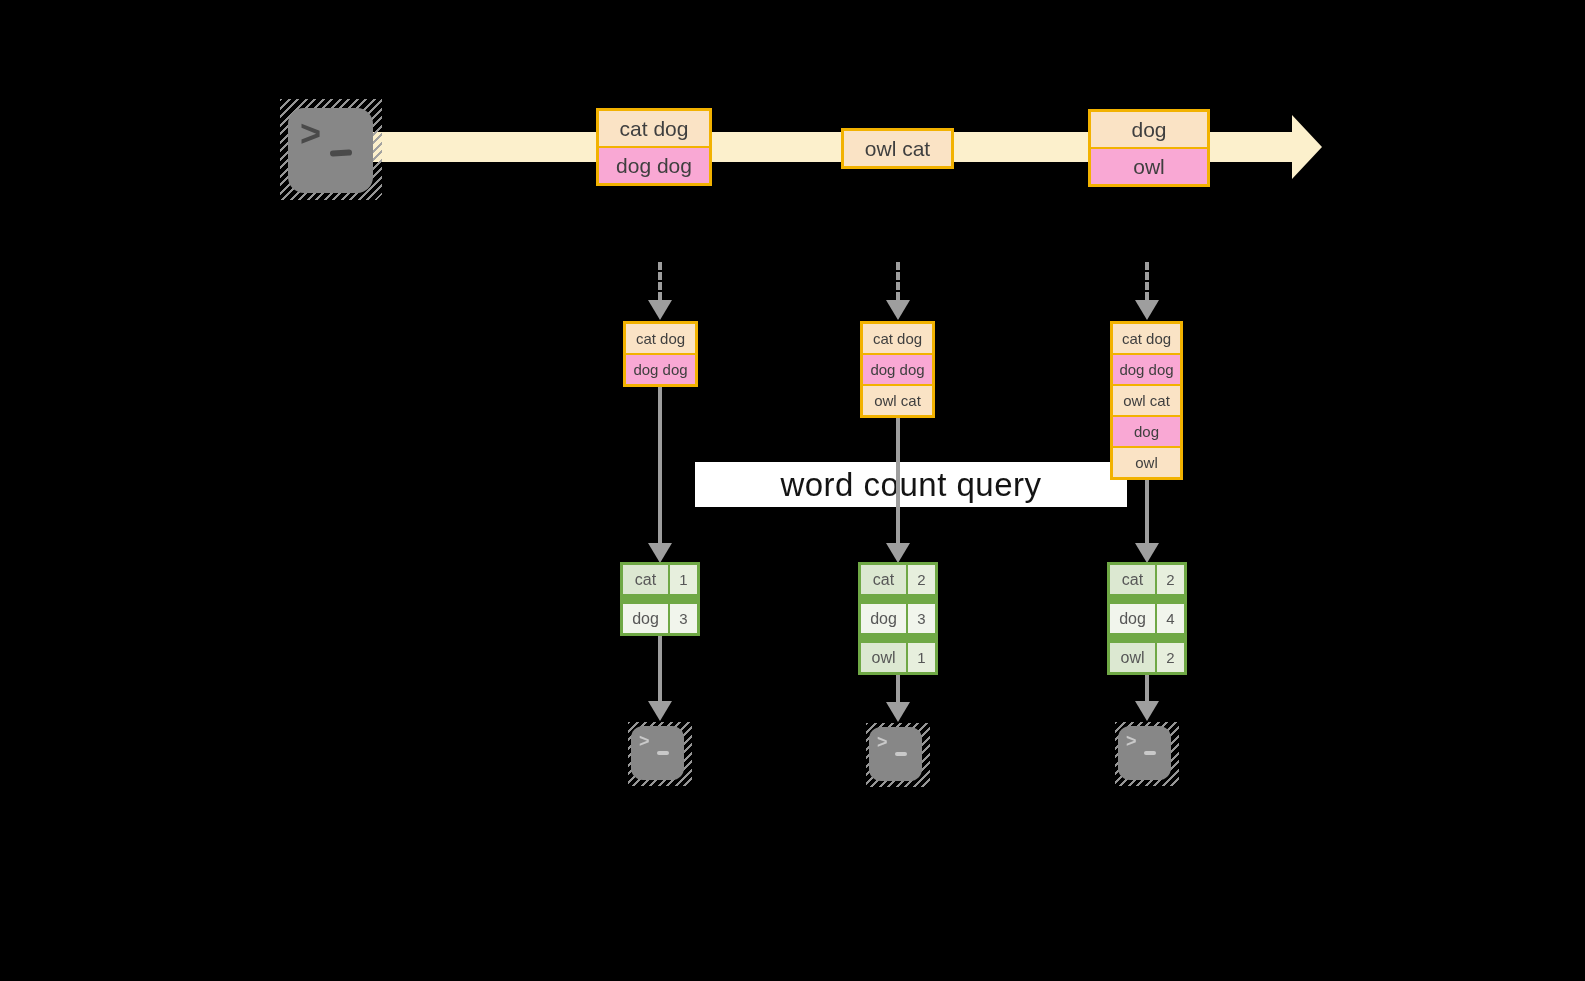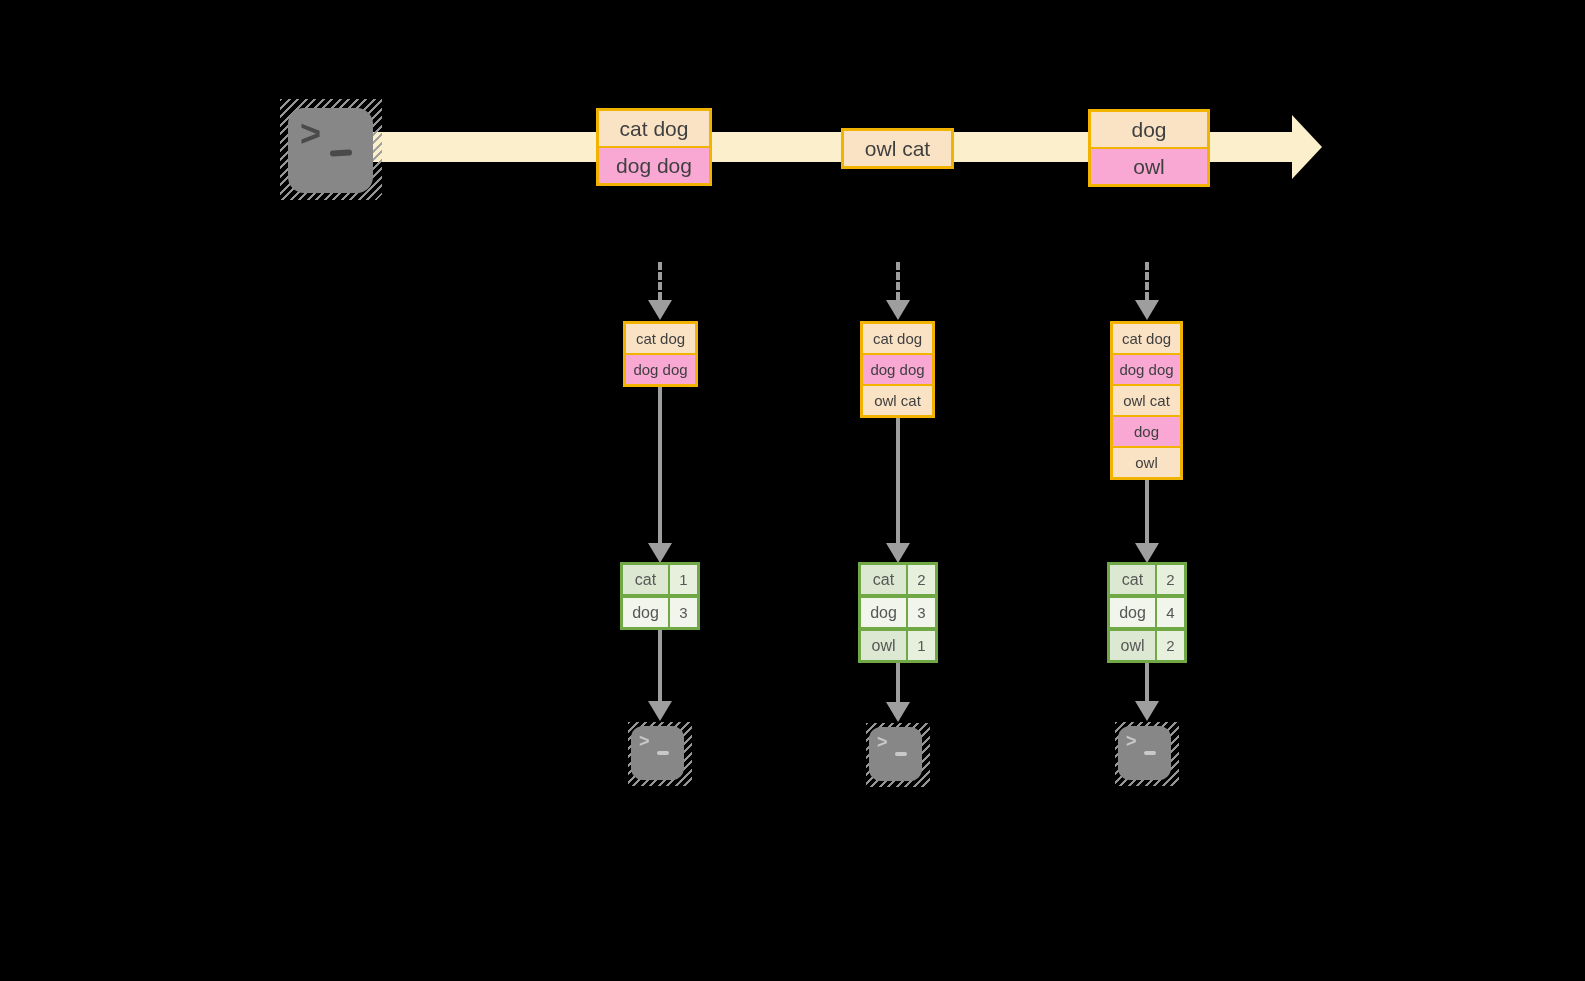--- a/index.html
+++ b/index.html
@@ -36,21 +36,21 @@
   
   .dstem{position:absolute;width:0;border-left:4px dashed #9E9E9E;z-index:2;}
   .sstem{position:absolute;width:4px;background:#9E9E9E;z-index:2;}
   .ahead{position:absolute;width:0;height:0;z-index:2;
     border-left:12px solid transparent;border-right:12px solid transparent;border-top:20px solid #9E9E9E;}
   
   .banner{position:absolute;left:695px;top:462px;width:432px;height:45px;background:#fff;z-index:1;
     display:flex;align-items:center;justify-content:center;}
   .banner span{font-size:33px;font-weight:300;color:#141414;letter-spacing:.5px;}
   
-  .gtable{position:absolute;background:#6FA845;border:3px solid #6FA845;display:flex;flex-direction:column;gap:4px;z-index:3;}
+  .gtable{position:absolute;background:#6FA845;border:3px solid #6FA845;display:flex;flex-direction:column;gap:10px;z-index:3;}
   .grow{display:flex;gap:2px;}
   .gword{width:45px;height:29px;display:flex;align-items:center;justify-content:center;font-size:16px;color:#575757;}
   .gnum{width:27px;height:29px;display:flex;align-items:center;justify-content:center;font-size:15px;color:#575757;}
   .gdark{background:#DCE8D1;}
   .gmid{background:#E7EFDD;}
   .glight{background:#F1F5EC;}
 </style>
 </head>
 <body>
 
@@ -95,20 +95,23 @@
     <div class="ocell peach">owl cat</div>
   </div>
   <div class="obox small" style="left:1110px;top:321px;width:67px;">
     <div class="ocell peach">cat dog</div>
     <div class="ocell lightp">dog dog</div>
     <div class="ocell peach">owl cat</div>
     <div class="ocell lightp">dog</div>
     <div class="ocell peach">owl</div>
   </div>
 
+  <div class="banner">
+    <span>word count query</span>
+  </div>
 
   <div class="sstem" style="left:658px;top:387px;height:156px;"></div>
   <div class="ahead" style="left:648px;top:543px;"></div>
   <div class="sstem" style="left:896px;top:418px;height:125px;"></div>
   <div class="ahead" style="left:886px;top:543px;"></div>
   <div class="sstem" style="left:1145px;top:480px;height:63px;"></div>
   <div class="ahead" style="left:1135px;top:543px;"></div>
 
   <div class="gtable" style="left:620px;top:562px;">
     <div class="grow">

